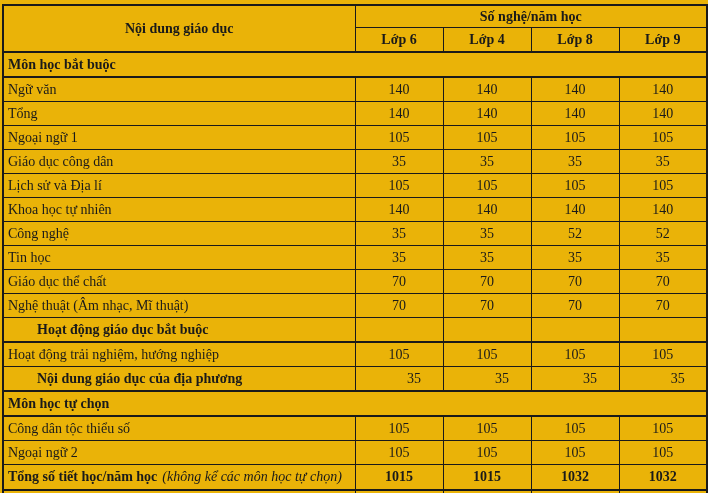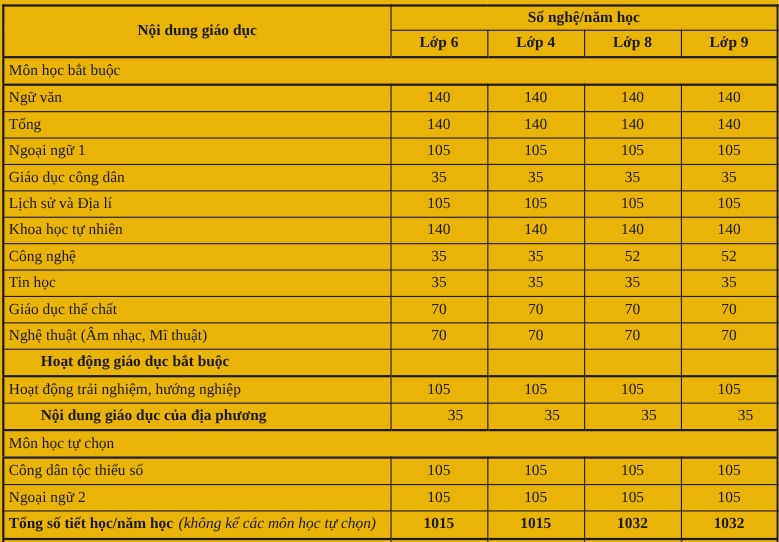--- a/index.html
+++ b/index.html
@@ -38,21 +38,21 @@
     overflow: hidden;
     white-space: nowrap;
   }
   thead tr.group-row th { height: 19px; }
   thead th { font-weight: bold; text-align: center; }
   thead tr.class-row th { border-bottom-width: 2px; }
   thead th.corner { border-bottom-width: 2px; }
   td.label { text-align: left; padding-left: 4px; }
   td.val   { text-align: center; }
   tr.section td {
-    font-weight: normal;
+    font-weight: bold;
     border-bottom-width: 2px;
   }
   tr.bold-label td.label, tr.group-empty td.label { font-weight: bold; }
   tr.bold-label td, tr.group-empty td { border-bottom-width: 2px; padding-left: 33px; }
   tr.total td { font-weight: bold; border-bottom-width: 2px; height: 22px; }
   tr.total .suffix {
     font-weight: normal;
     font-style: italic;
     margin-left: 5px;
   }

